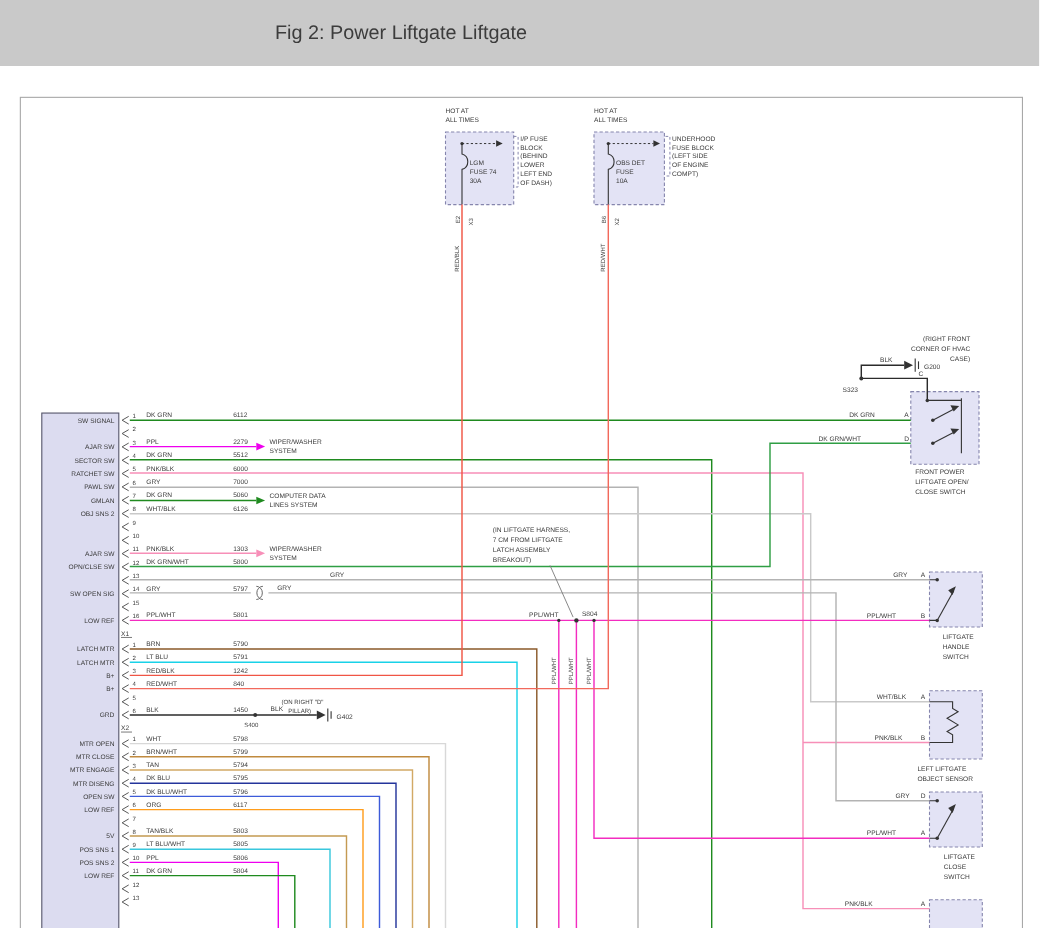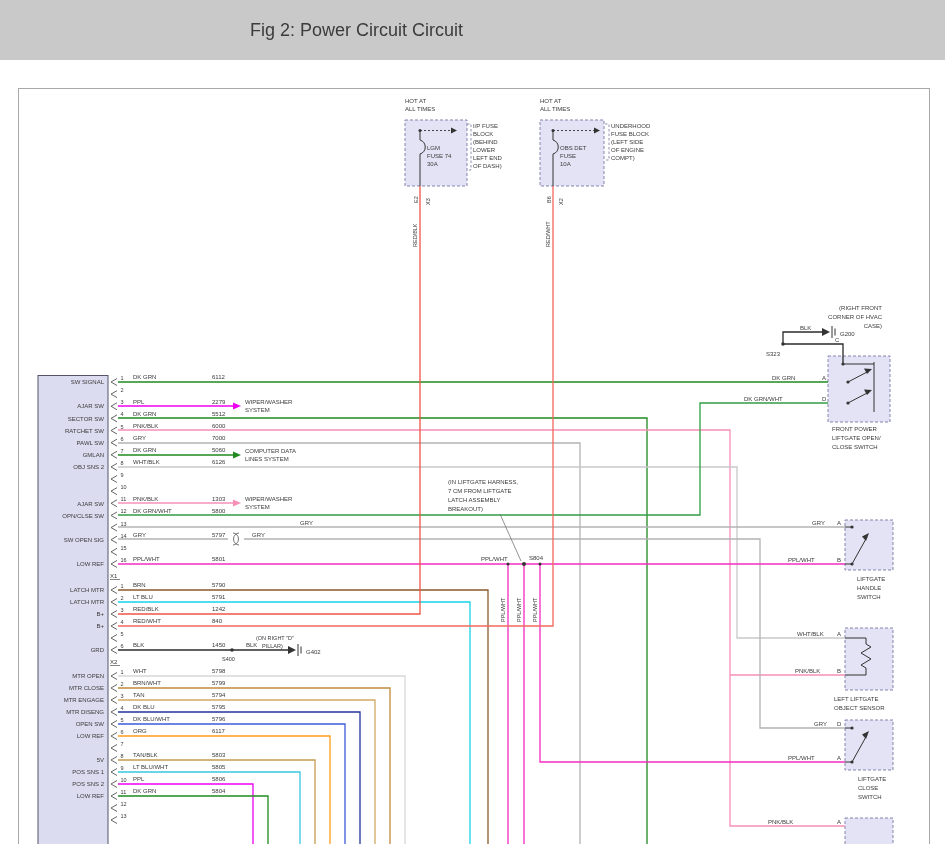--- a/index.html
+++ b/index.html
@@ -23,21 +23,21 @@
   .dot{fill:#333;}
   .ul{stroke:#333;stroke-width:0.6;}
   .ptr{stroke:#777;stroke-width:0.8;fill:none;}
   .arc{stroke:#666;stroke-width:0.9;fill:none;}
 </style>
 </head>
 <body>
 
 <div class="page">
   <div class="header">
-    <div class="header-title">Fig 2: Power Circuit Circuit</div>
+    <div class="header-title">Fig 2: Power Liftgate Liftgate</div>
   </div>
 
   <svg id="diagram" width="945" height="844" viewBox="0 0 945 844">
 
     <rect class="frame" x="18.5" y="88.5" width="911" height="800"></rect>
 
     <rect class="conn" x="38" y="375.5" width="70" height="500"></rect>
 
     <g>
       <rect class="box" x="405" y="120" width="62" height="66"></rect>

